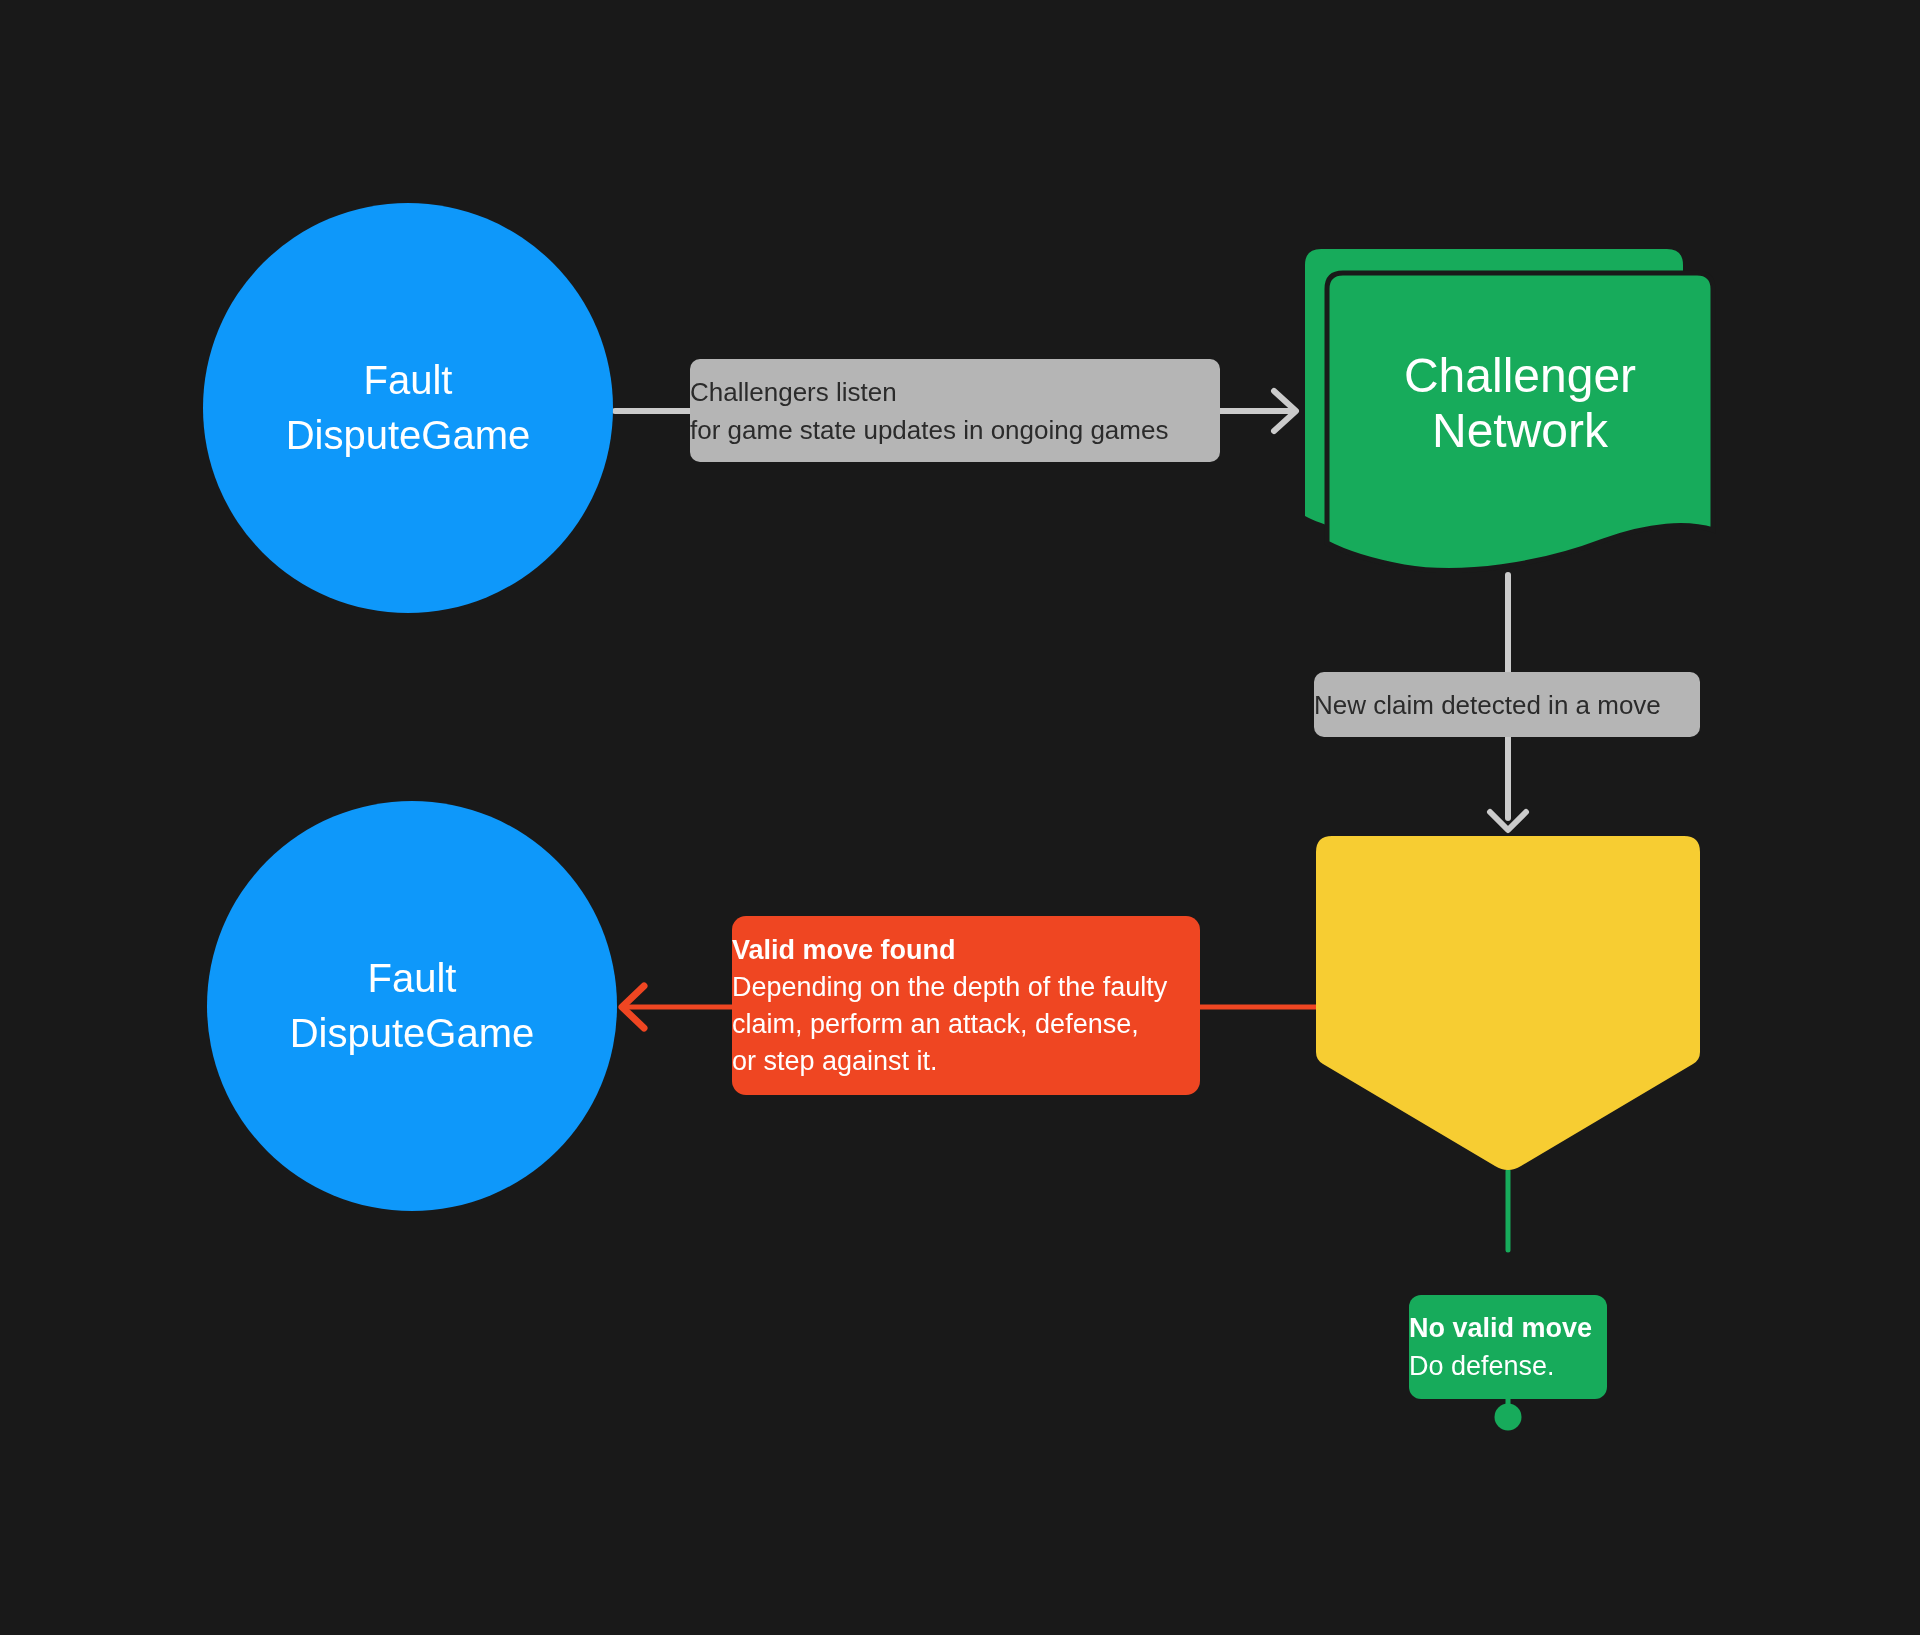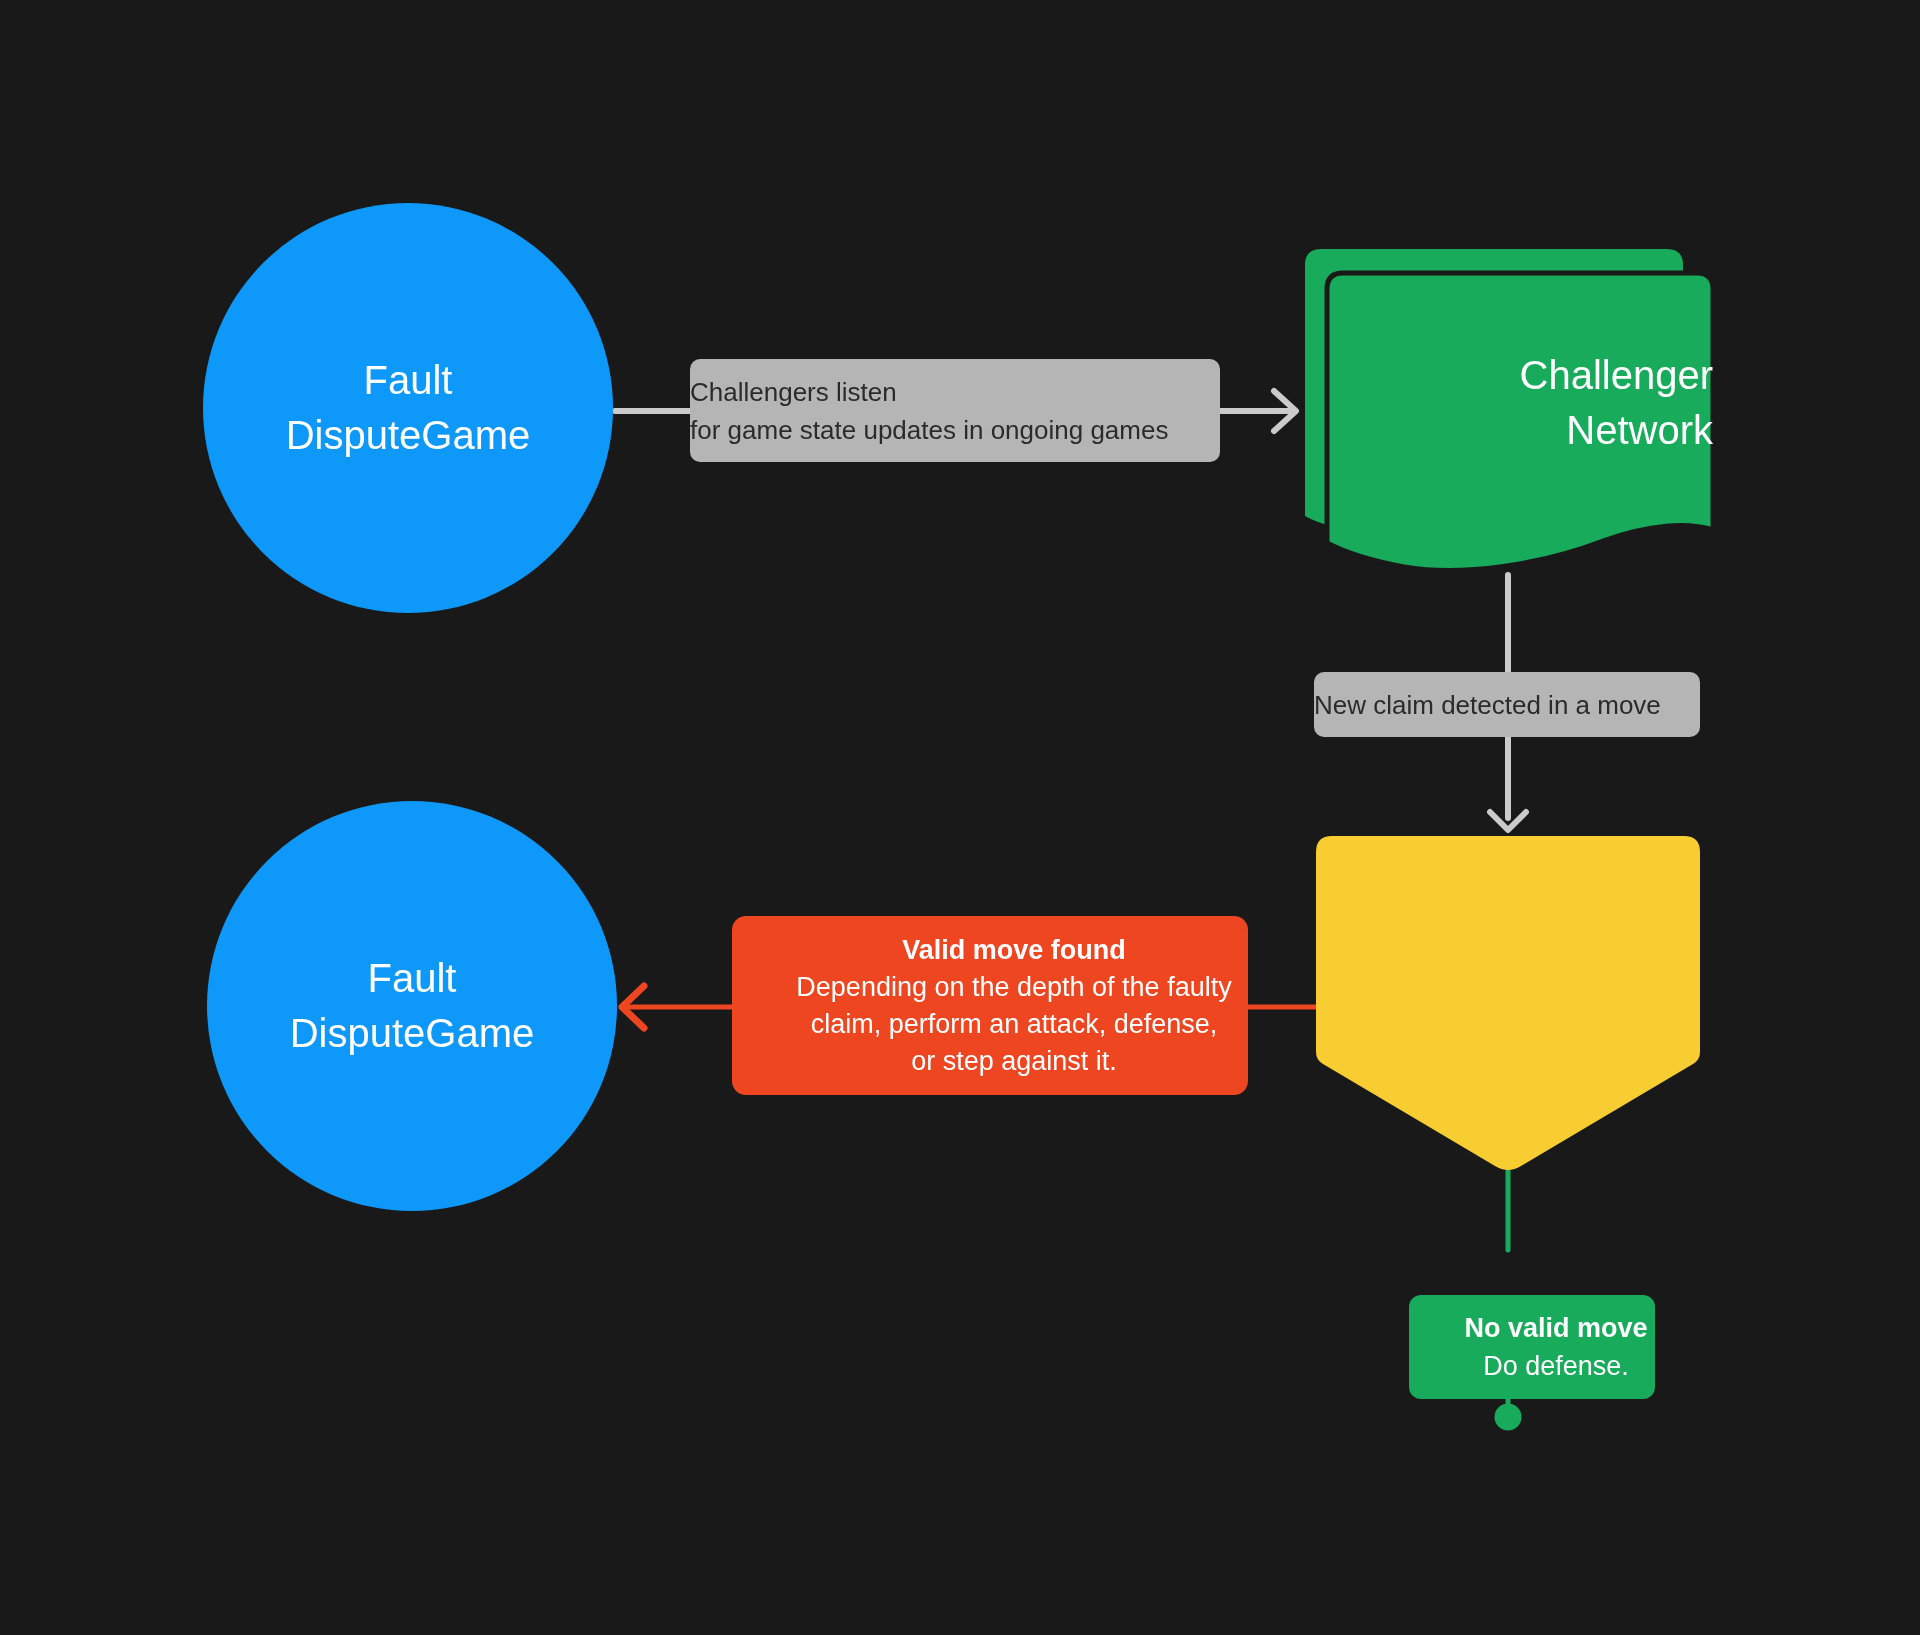--- a/index.html
+++ b/index.html
@@ -16,28 +16,28 @@
   .circle-top{left:203px;top:203px;}
   .circle-bottom{left:207px;top:801px;}
   .edge-label{
     position:absolute;background:#B5B5B5;color:#2B2B2B;border-radius:10px;
     display:flex;flex-direction:column;align-items:flex-start;justify-content:center;
     text-align:center;font-size:26px;line-height:38px;
   }
   .label-listen{left:690px;top:359px;width:530px;height:103px;}
   .label-new-claim{left:1314px;top:672px;width:386px;height:65px;}
   .shape-label{
-    position:absolute;display:flex;flex-direction:column;align-items:flex-end;justify-content:center;
-    text-align:center;font-size:40px;line-height:55px;color:#FFFFFF;pointer-events:none;
+    position:absolute;display:flex;flex-direction:column;align-items:center;justify-content:center;
+    text-align:center;font-size:48px;line-height:55px;color:#FFFFFF;pointer-events:none;
   }
   .label-challenger{left:1327px;top:283px;width:386px;height:240px;}
   .label-game-solver{left:1316px;top:872px;width:384px;height:228px;color:#383010;}
   .callout{
     position:absolute;color:#FFFFFF;text-align:center;
-    display:flex;flex-direction:column;align-items:center;justify-content:center;padding-left:48px;
+    display:flex;flex-direction:column;align-items:flex-start;justify-content:center;
   }
   .callout-valid{left:732px;top:916px;width:468px;height:179px;background:#EF4622;border-radius:14px;font-size:27px;line-height:37px;}
   .callout-novalid{left:1409px;top:1247px;width:198px;height:104px;background:#17AB5B;border-radius:12px;font-size:27px;line-height:38px;margin-top:48px;}
   .bold{font-weight:bold;}
 </style>
 </head>
 <body>
 
 <div class="canvas">
 

